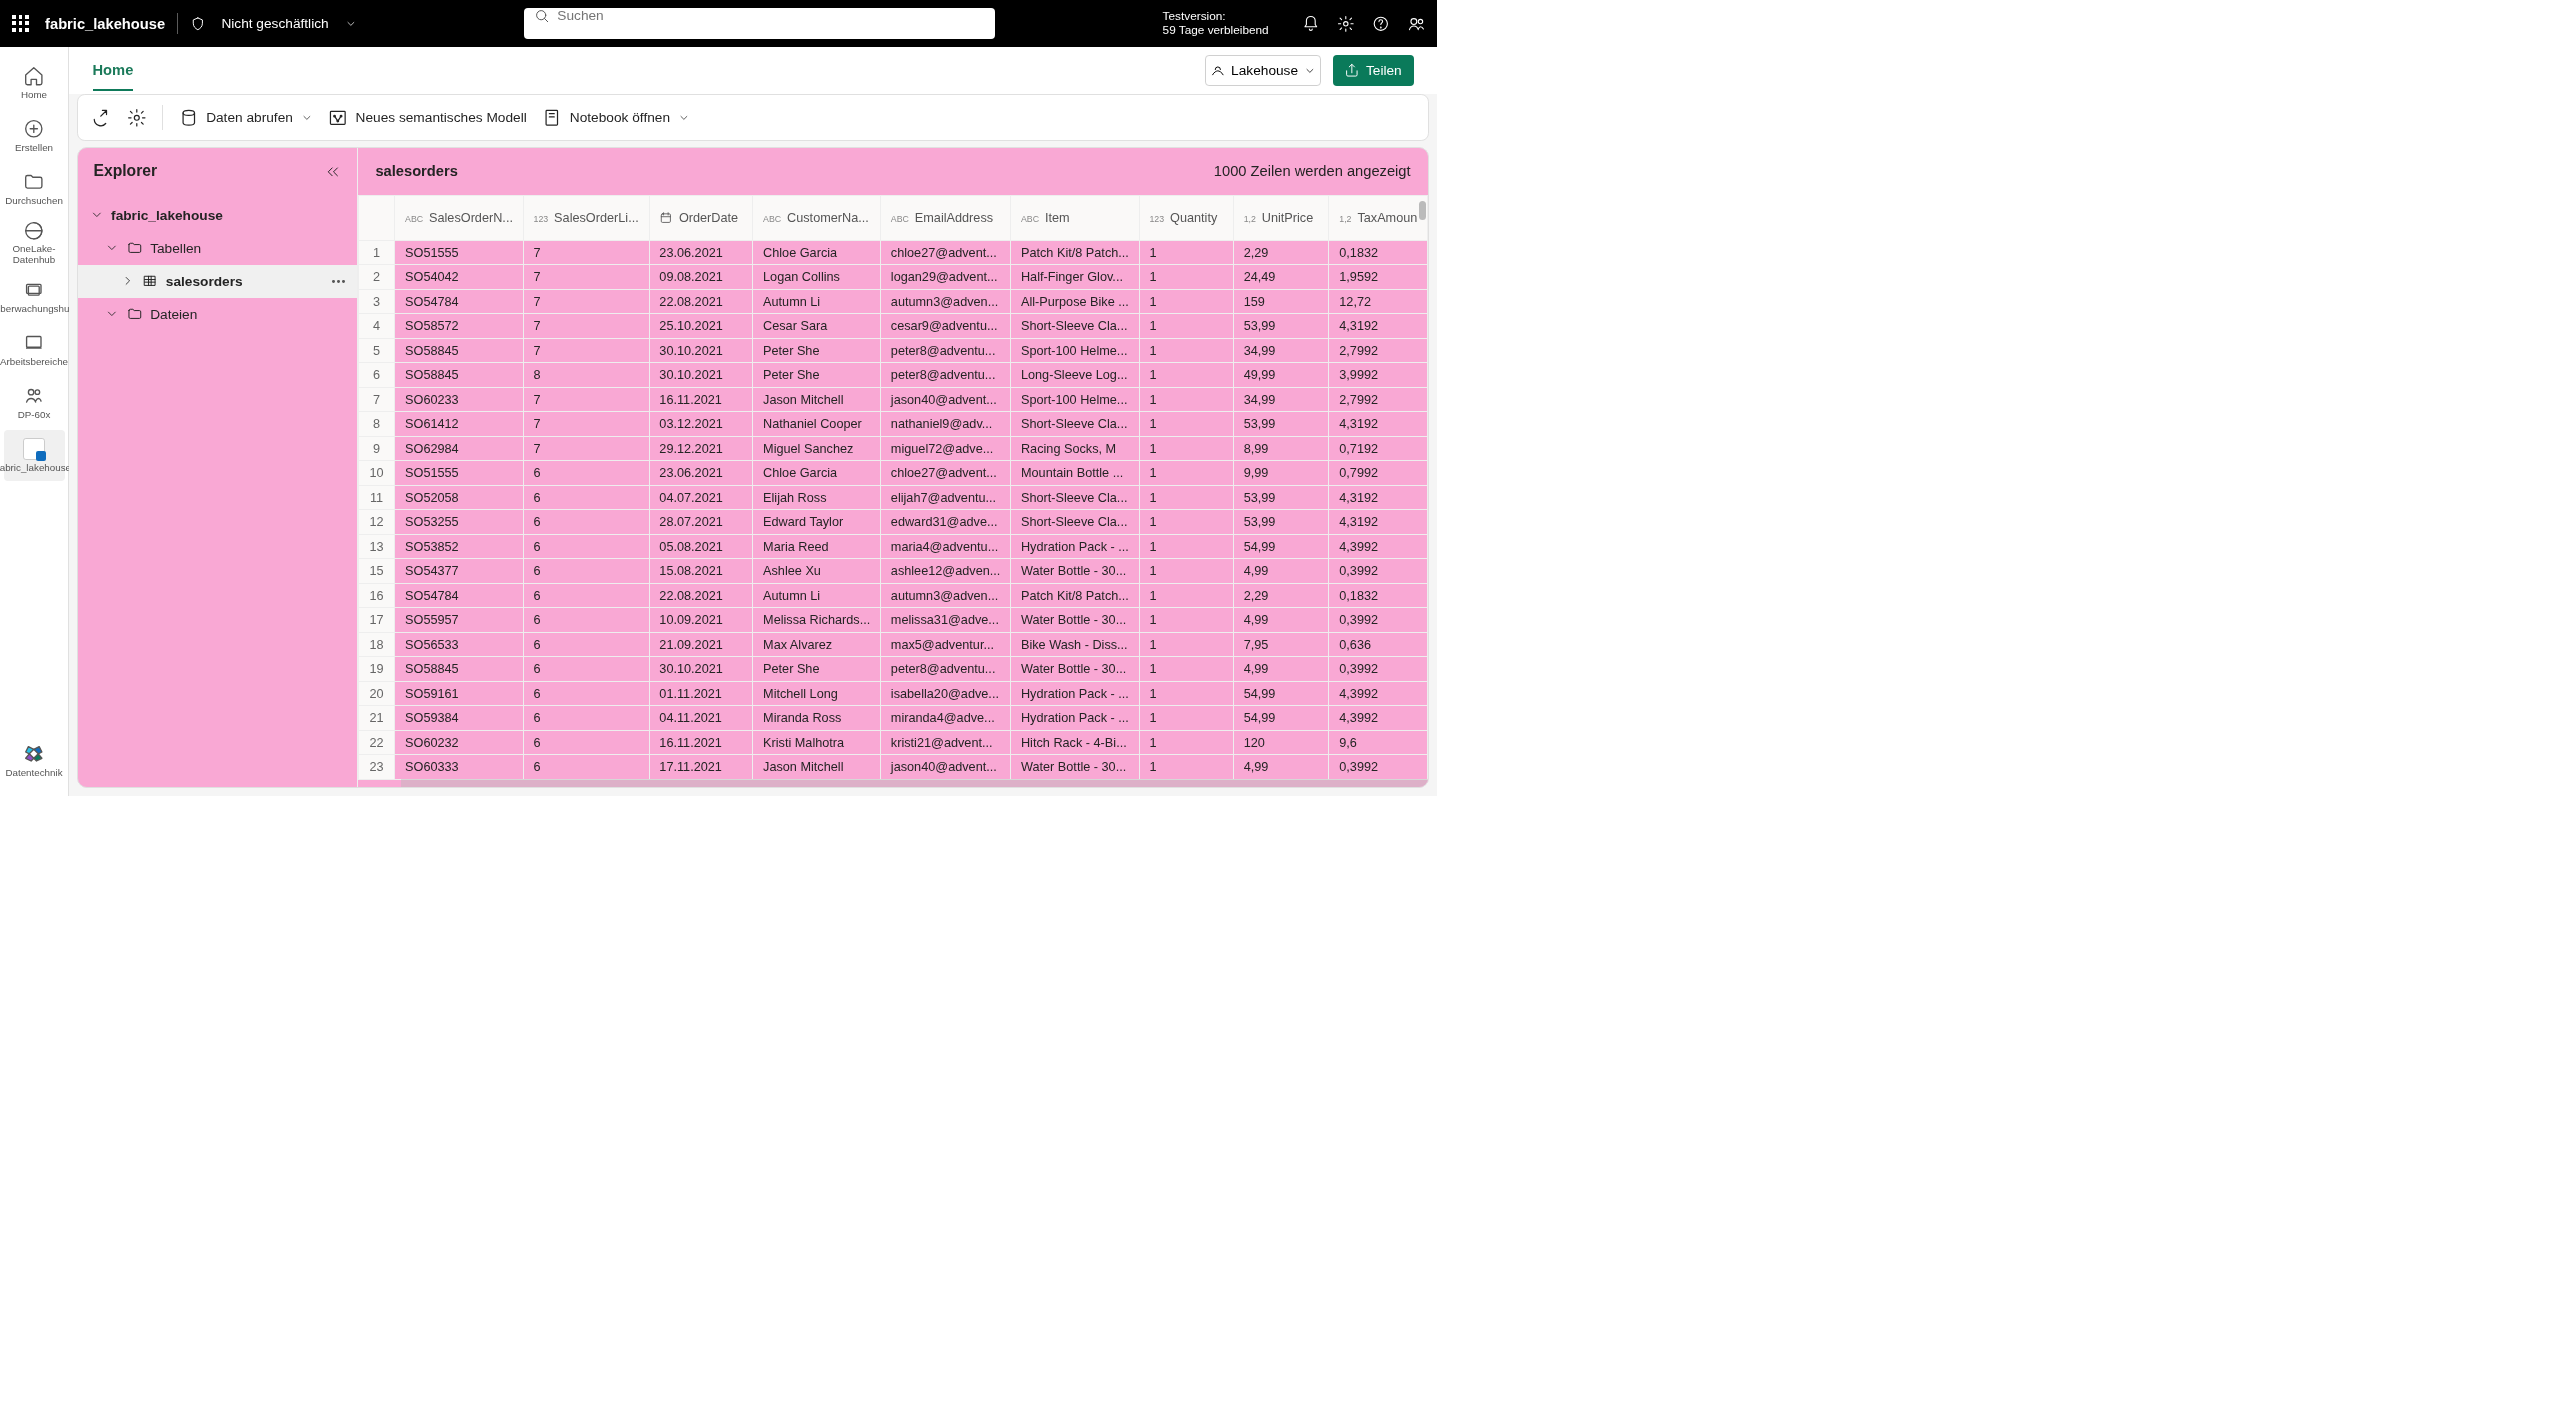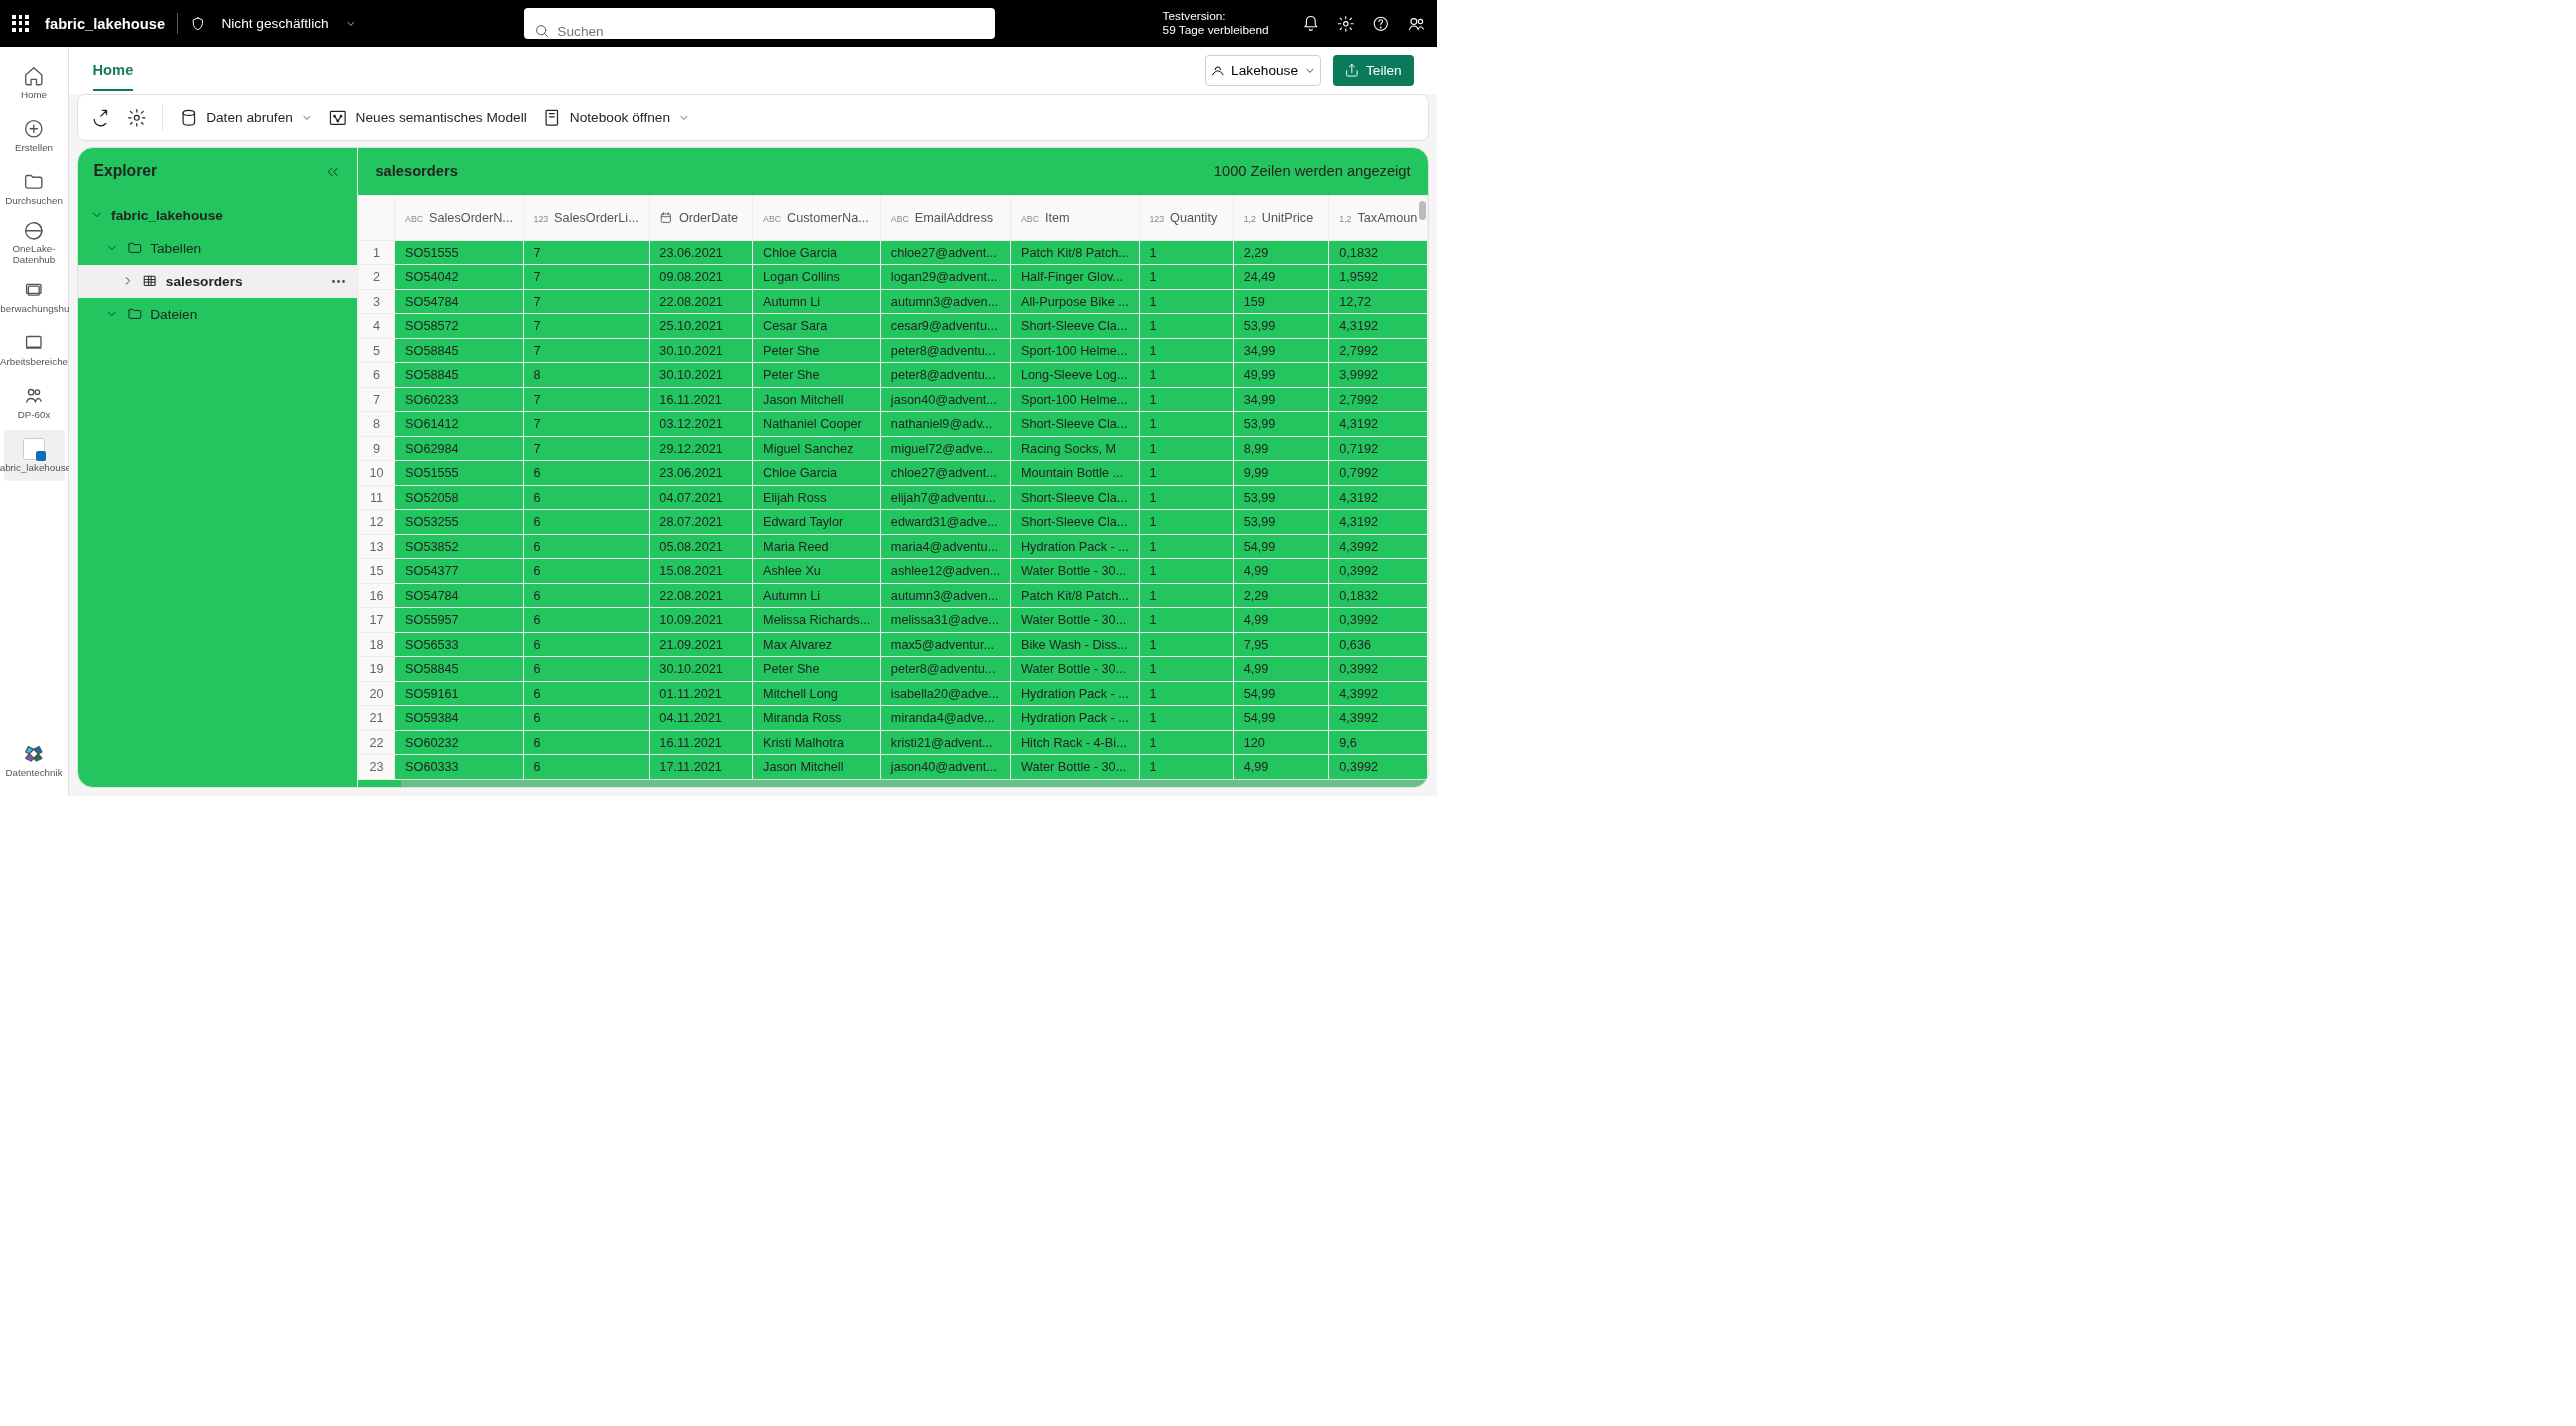--- a/index.html
+++ b/index.html
@@ -5,21 +5,21 @@
 *{box-sizing:border-box;margin:0;padding:0;font-family:"Segoe UI",Arial,sans-serif}
 body{width:1437px;height:796px;overflow:hidden;background:#fff;color:#242424;font-size:12.7px}
 .topbar{height:47px;background:#000;color:#fff;display:flex;align-items:center;padding:0 11.8px;gap:11.8px}
 .waffle{width:17.6px;height:17.6px;display:grid;grid-template-columns:repeat(3,3.9px);grid-template-rows:repeat(3,3.9px);gap:2.9px}
 .waffle span{background:#fff}
 .wsname{font-size:14.7px;font-weight:600;padding-left:3.9px}
 .divider-v{width:1px;height:21.6px;background:#5a5a5a}
 .shield{width:15.7px;height:15.7px}
 .secbtn{display:flex;align-items:center;gap:16px;font-size:13.7px}
 .searchwrap{flex:1;display:flex;justify-content:center}
-.search{width:471px;height:31px;background:#fff;border-radius:3.9px;display:flex;align-items:flex-end;gap:7.8px;padding:0 9.8px;color:#555}
+.search{width:471px;height:31px;background:#fff;border-radius:3.9px;display:flex;align-items:flex-start;gap:7.8px;padding:0 9.8px;color:#555}
 .search input{border:none;outline:none;flex:1;font-size:13.7px;background:transparent}
 .trial{font-size:11.8px;line-height:13.7px}
 .topicons{display:flex;gap:17.6px;align-items:center;margin-left:21.6px}
 .topicons svg{width:17.6px;height:17.6px}
 .app{display:flex;height:749px}
 .leftrail{width:69px;background:#fff;border-right:1px solid #e0e0e0;display:flex;flex-direction:column;align-items:center;padding:9.8px 0;gap:2px}
 .railitem{width:61px;min-height:51px;display:flex;flex-direction:column;align-items:center;justify-content:center;gap:2px;font-size:9.8px;text-align:center;color:#555;border-radius:3.9px;padding:3.9px 2px}
 .railitem svg,.railitem .fabico{width:21.6px;height:21.6px}
 .railitem.active{background:#f0f0f0}
 .fabico{width:23.5px;height:23.5px;border-radius:2.9px;position:relative;background:#fff;border:1px solid #ccc}
@@ -29,21 +29,21 @@
 .main{flex:1;display:flex;flex-direction:column;background:#f5f5f5}
 .tabbar{height:47px;background:#fff;display:flex;align-items:center;padding:0 23.5px;gap:19.6px}
 .tab{font-size:14.7px;color:#1b7a5a;font-weight:600;padding:11.8px 0;border-bottom:2.9px solid #0f7a5a}
 .tabright{margin-left:auto;display:flex;gap:11.8px;align-items:center}
 .lhbtn{height:31px;border:1px solid #d0d0d0;background:#fff;border-radius:3.9px;padding:0 4px;display:flex;align-items:center;gap:5.9px;font-size:13.7px}
 .sharebtn{height:31px;background:#0a7a5a;color:#fff;border:none;border-radius:3.9px;padding:0 11.8px;display:flex;align-items:center;gap:5.9px;font-size:13.7px}
 .toolbar{height:47px;background:#fff;border:1px solid #e0e0e0;border-radius:7.8px;margin:0 7.8px 5.9px 7.8px;display:flex;align-items:center;padding:0 13.7px;gap:15.7px}
 .tbico{width:19.6px;height:19.6px}
 .tbsep{width:1px;height:25.5px;background:#e0e0e0}
 .tbbtn{display:flex;align-items:center;gap:7.8px;font-size:13.7px}
-.content{flex:1;display:flex;background:#22c55e;border:1px solid #e0e0e0;border-radius:16px;margin:0 7.8px 7.8px 7.8px;overflow:hidden}
+.content{flex:1;display:flex;background:#f9a8d4;border:1px solid #e0e0e0;border-radius:10px;margin:0 7.8px 7.8px 7.8px;overflow:hidden}
 .explorer{width:280px;border-right:1px solid #eee;display:flex;flex-direction:column}
 .exphead{height:47px;display:flex;align-items:center;padding:0 15.7px;font-weight:600;font-size:15.7px}
 .exphead .collapse{margin-left:auto}
 .tree{padding:3.9px 0;font-size:13.7px}
 .tnode{display:flex;align-items:center;gap:7.8px;height:33px;padding:0 11.8px}
 .tnode .chev{width:13.7px;height:13.7px}
 .tnode.sel{background:#f0f0f0;font-weight:600}
 .tnode.sel .more{margin-left:auto;display:flex}
 .more{display:none;gap:2px}
 .more span{width:2.9px;height:2.9px;background:#555;border-radius:50%}

